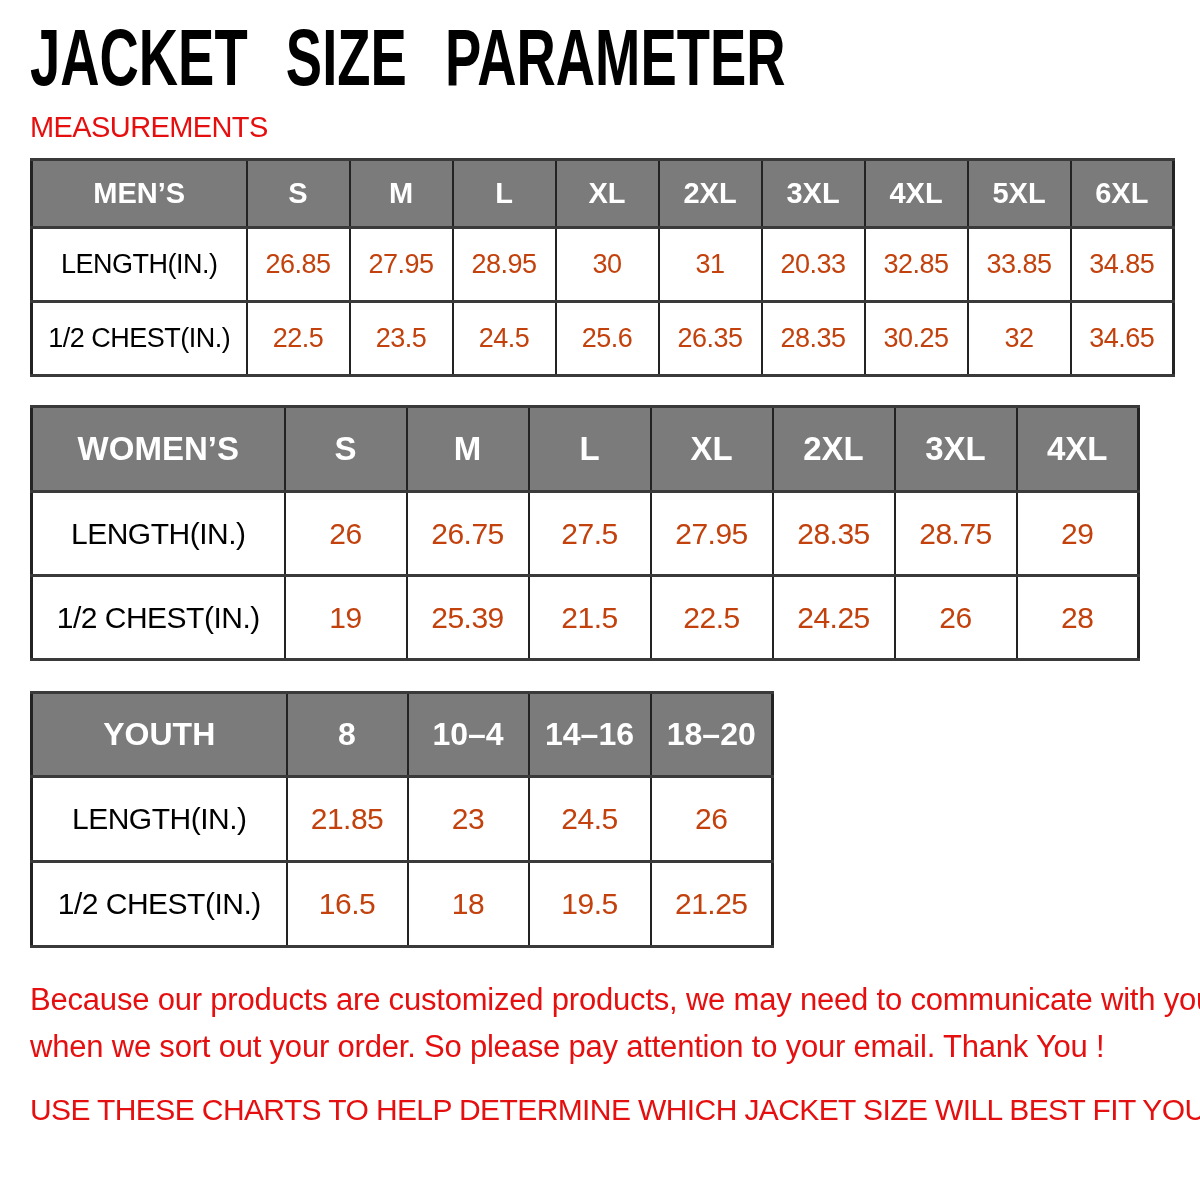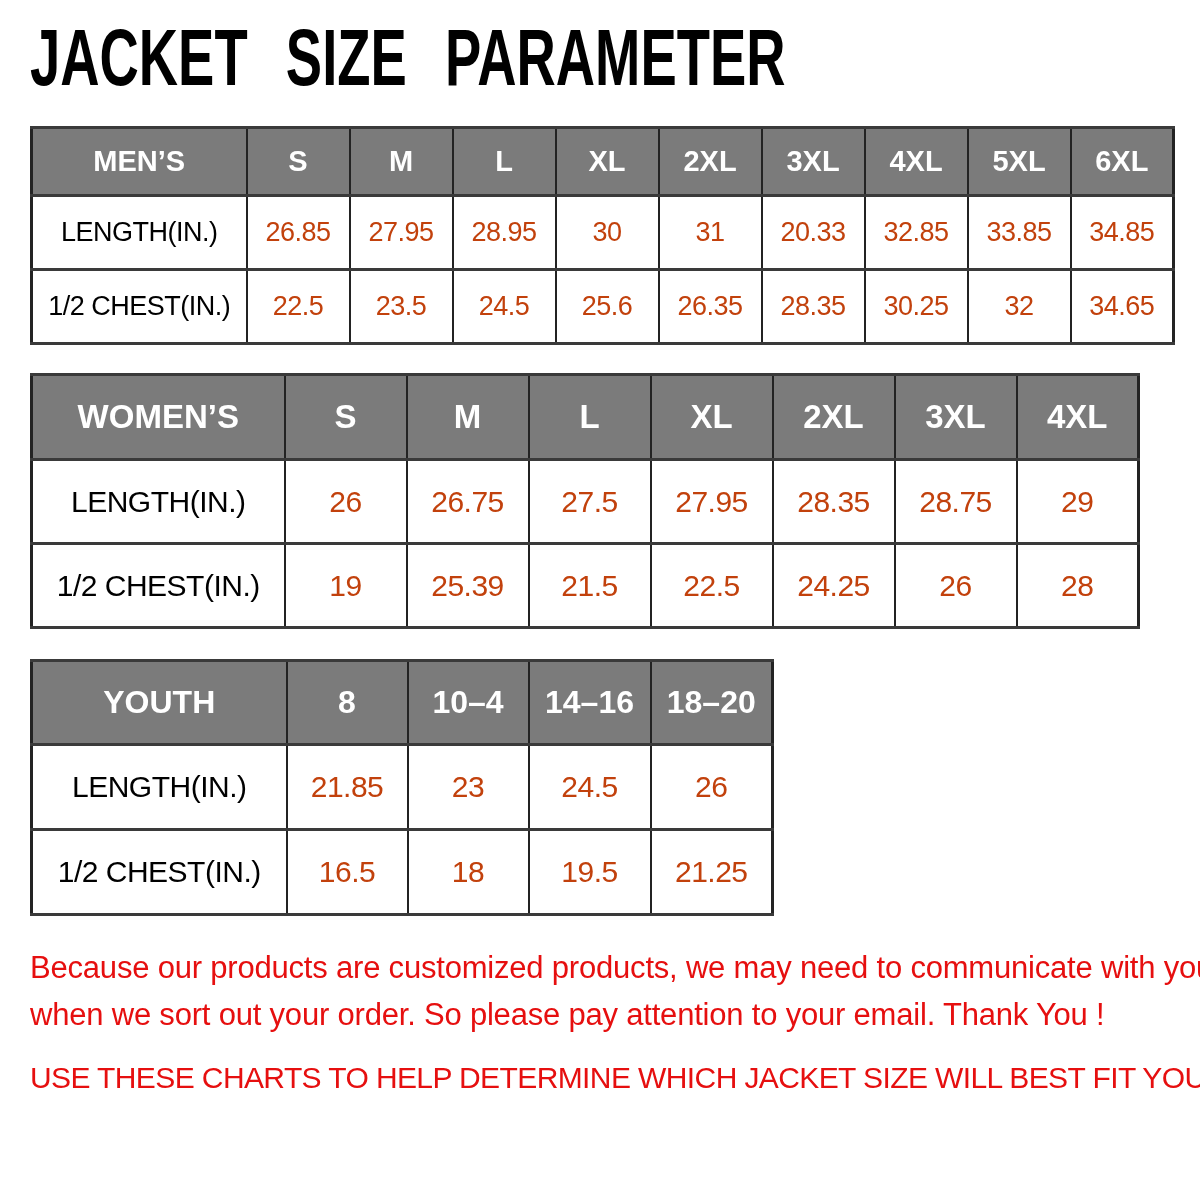--- a/index.html
+++ b/index.html
@@ -39,21 +39,21 @@
     border-top:3px solid var(--border-row);
     border-bottom:3px solid var(--border-row);
     letter-spacing:-0.5px;overflow:hidden;
   }
   table.size thead th{
     background:var(--hdr-gray);color:#fff;font-weight:700;letter-spacing:0;
   }
   table.size tbody th{font-weight:400;}
   table.size tbody td{font-weight:400;color:#c2410c;}
 
-  .mens{width:1142px;margin-top:26px;font-size:27px;}
+  .mens{width:1142px;margin-top:14px;font-size:27px;}
   .mens thead tr{height:68px;font-size:29px;}
   .mens tbody tr{height:74px;}
 
   .womens{width:1107px;margin-top:28px;font-size:30px;padding-left:42px;}
   .womens thead tr{height:85px;font-size:33px;}
   .womens tbody tr{height:84px;}
 
   .youth{width:741px;margin-top:30px;font-size:30px;}
   .youth thead tr{height:84px;font-size:32px;}
   .youth tbody tr{height:85px;}
@@ -65,20 +65,21 @@
                font-weight:400;letter-spacing:-0.6px;white-space:nowrap;}
 </style>
 </head>
 <body>
 
 <div class="wrap">
 
   <h1 class="page-title">JACKET SIZE PARAMETER</h1>
 
   <div class="note">
+    <div>MEASUREMENTS</div>
   </div>
 
   <table class="size mens">
       <colgroup>
         <col style="width: 215px;">
         <col style="width: 103px;">
         <col style="width: 103px;">
         <col style="width: 103px;">
         <col style="width: 103px;">
         <col style="width: 103px;">

